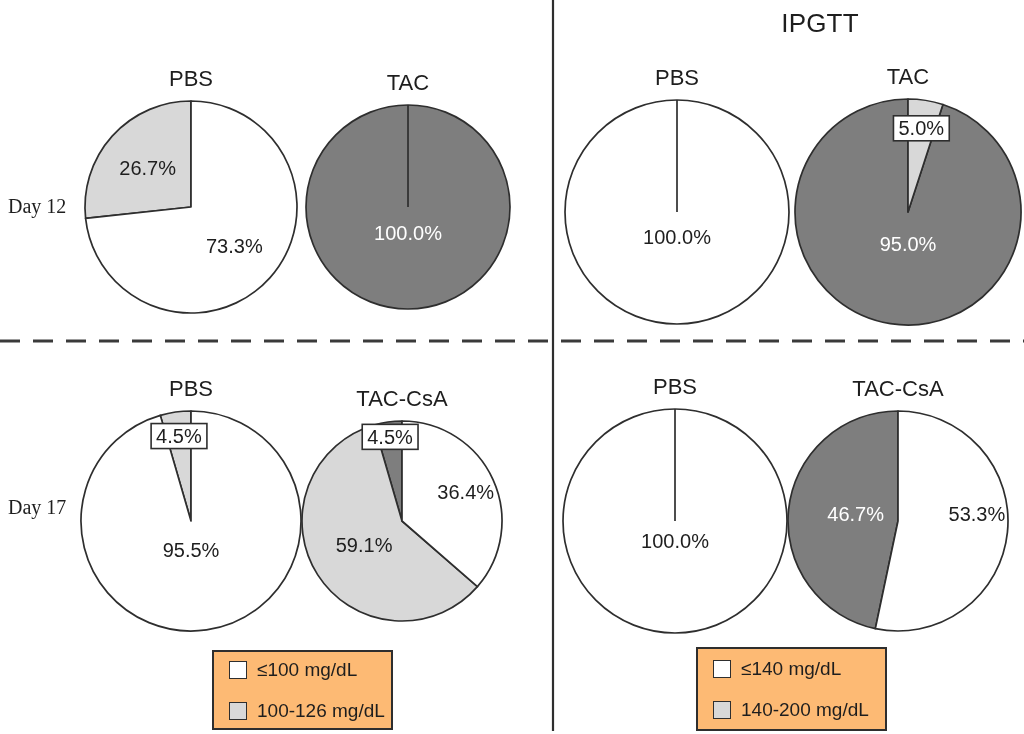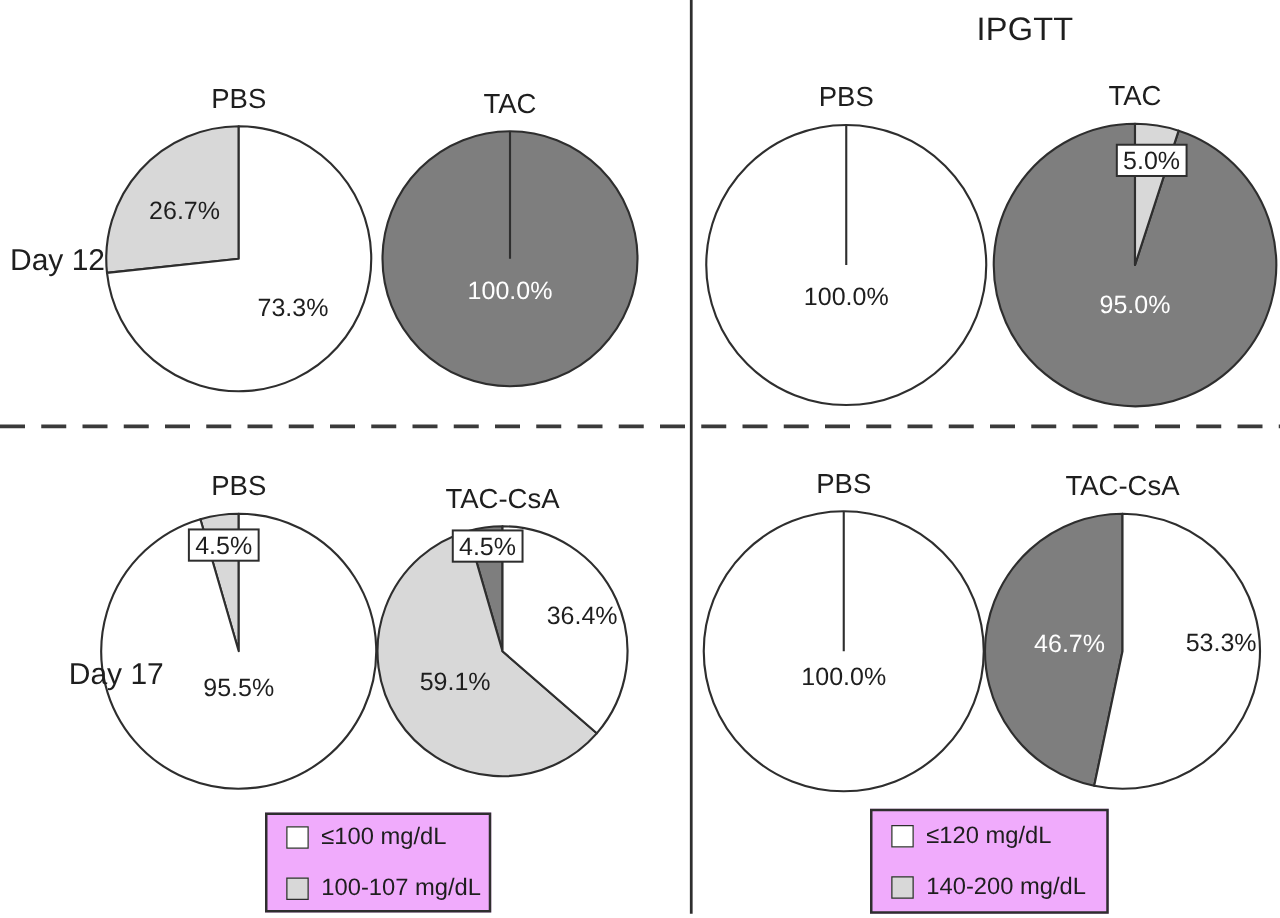--- a/index.html
+++ b/index.html
@@ -3,24 +3,24 @@
 <meta charset="utf-8">
 <style>
   html,body{margin:0;padding:0;background:#fff;}
   body{width:1024px;height:734px;overflow:hidden;
        font-family:"Liberation Sans",sans-serif;color:#1e1e1e;}
   .fig{position:relative;width:1024px;height:734px;background:#fff;}
   #chart-svg{position:absolute;left:0;top:0;}
   .col-title{position:absolute;text-align:center;font-size:26px;letter-spacing:.2px;}
   #col-title-0{left:103px;top:8px;width:400px;}
   #col-title-1{left:620px;top:8px;width:400px;}
-  .row-label{position:absolute;font-size:24px;}
+  .row-label{position:absolute;font-size:20px;font-family:Liberation Serif, serif;}
   #row-label-0{left:8px;top:195px;width:95px;}
-  #row-label-1{left:8px;top:526px;width:95px;margin-left:47px;}
-  .legend{position:absolute;border:2px solid #2e2e2e;background:#f0abfc;box-sizing:border-box;
+  #row-label-1{left:8px;top:496px;width:95px;}
+  .legend{position:absolute;border:2px solid #2e2e2e;background:#fdba74;box-sizing:border-box;
           display:flex;flex-direction:column;justify-content:center;gap:18px;padding-left:15px;}
   .legend-item{display:flex;align-items:center;gap:10px;font-size:19px;line-height:23px;}
   .swatch{width:18px;height:18px;border:1.6px solid #2e2e2e;box-sizing:border-box;flex:none;}
   svg text{font-family:"Liberation Sans",sans-serif;}
 </style>
 </head>
 <body>
 
 <div class="fig">
   <svg id="chart-svg" width="1024" height="734" viewBox="0 0 1024 734">
@@ -92,27 +92,27 @@
   <div class="row-label" id="row-label-1">Day 17</div>
 
   <div id="legends">
       <div class="legend" style="left: 212px; top: 650px; width: 181px; height: 80px;">
         <div class="legend-item">
           <span class="swatch" style="background: rgb(255, 255, 255);"></span>
           <span>≤100 mg/dL</span>
         </div>
         <div class="legend-item">
           <span class="swatch" style="background: rgb(216, 216, 216);"></span>
-          <span>100-107 mg/dL</span>
+          <span>100-126 mg/dL</span>
         </div>
       </div>
       <div class="legend" style="left: 696px; top: 647px; width: 191px; height: 84px;">
         <div class="legend-item">
           <span class="swatch" style="background: rgb(255, 255, 255);"></span>
-          <span>≤120 mg/dL</span>
+          <span>≤140 mg/dL</span>
         </div>
         <div class="legend-item">
           <span class="swatch" style="background: rgb(216, 216, 216);"></span>
           <span>140-200 mg/dL</span>
         </div>
       </div>
     </div>
 </div>
 
 </body></html>

